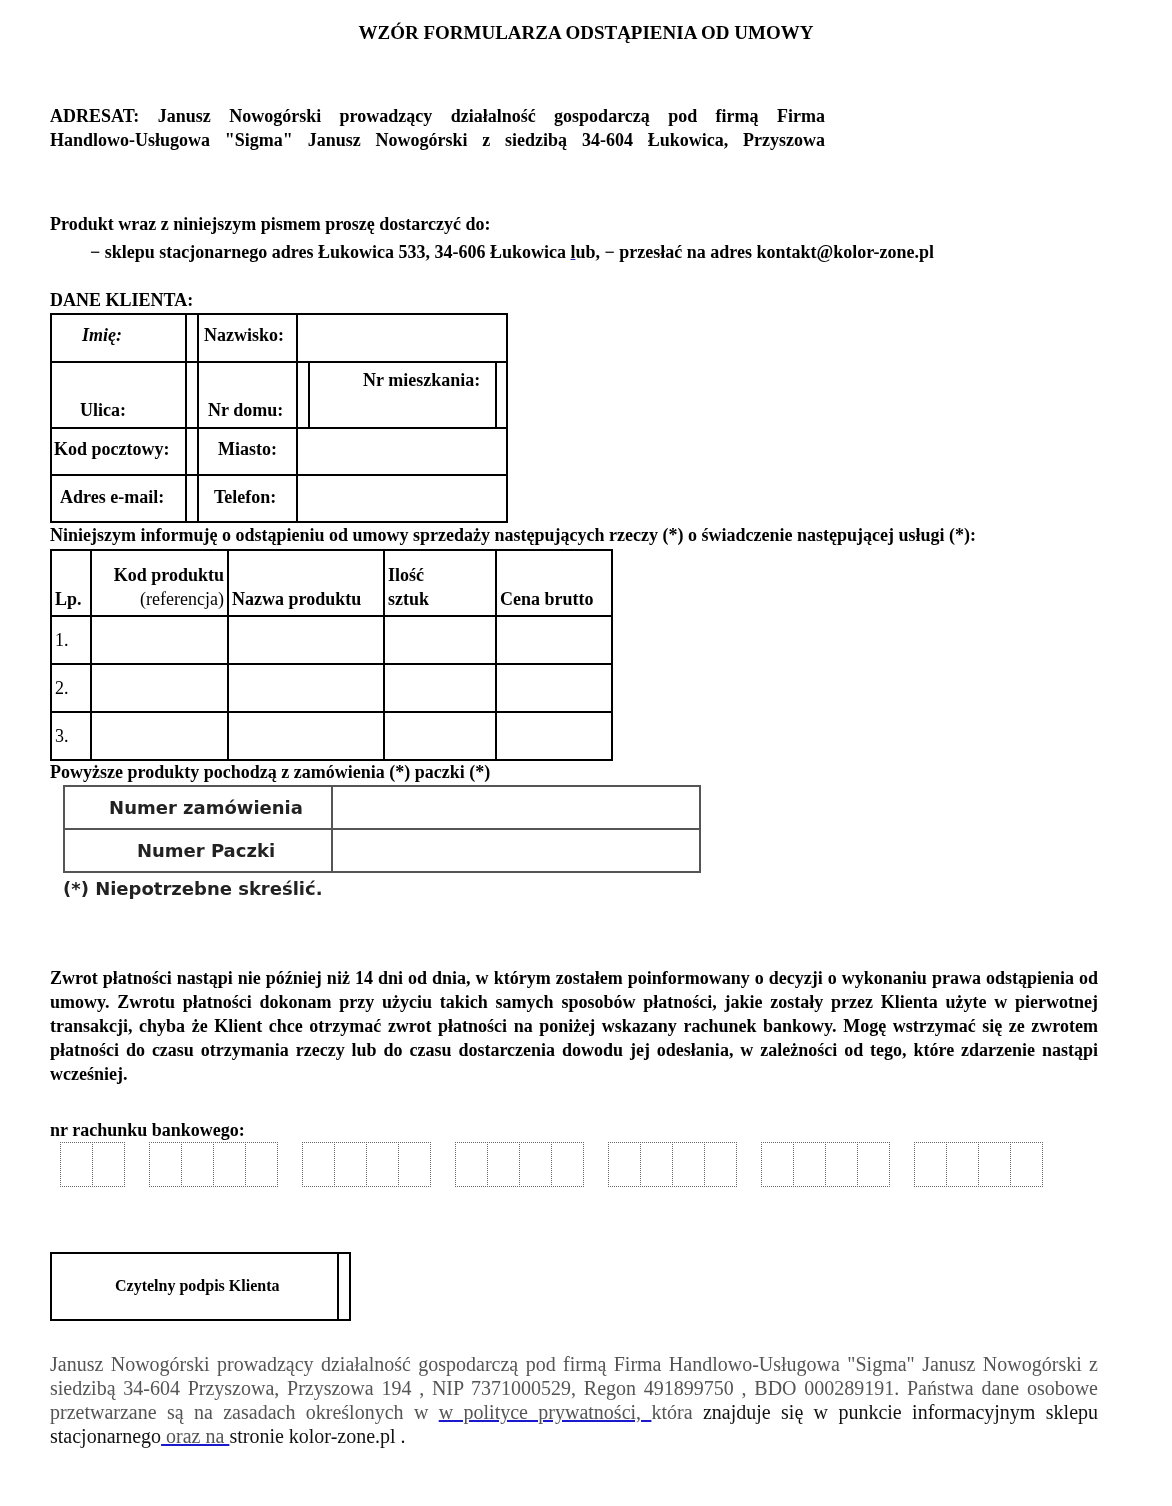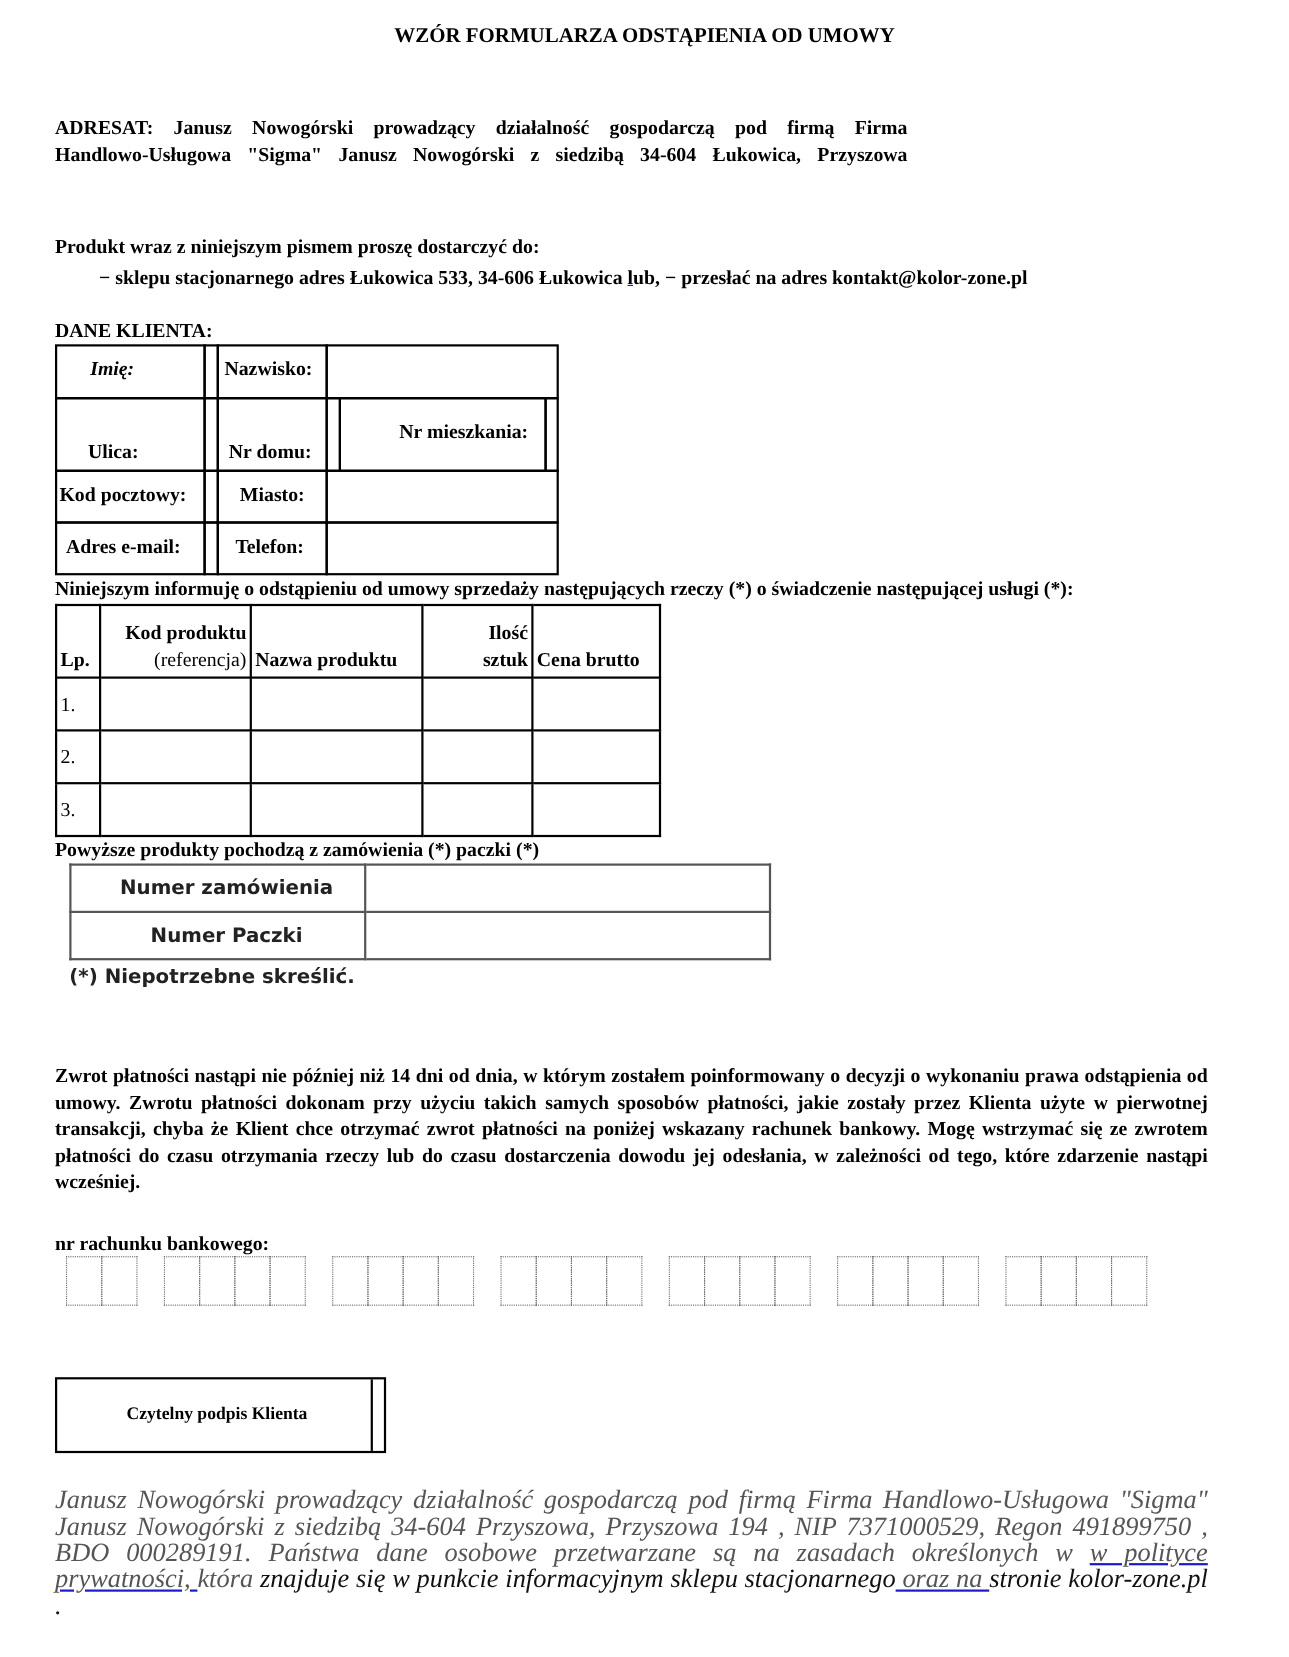--- a/index.html
+++ b/index.html
@@ -33,21 +33,21 @@
   
   .bank-group { position: absolute; top: 1142px; height: 45px; display: flex; }
   .bank-box { width: 33px; height: 45px; border: 1px dotted #666; box-sizing: border-box; margin-right: -1px; }
 
   
   .sig { position: absolute; left: 50px; top: 1252px; width: 301px; height: 69px; border: 2px solid #000; box-sizing: border-box; }
   .sig-inner { position: absolute; right: 10px; top: 0; bottom: 0; width: 0; border-left: 2px solid #000; }
   .sig-label { position: absolute; left: 63px; top: 23px; font-size: 16px; font-weight: bold; white-space: nowrap; }
 
   
-  .footer { position: absolute; left: 50px; top: 1352px; width: 1048px; font-size: 24px; line-height: 24px; color: #555; font-style: italic; }
+  .footer { position: absolute; left: 50px; top: 1352px; width: 1048px; font-size: 20px; line-height: 24px; color: #555; }
   .footer .dark { color: #111; }
   .footer .link { color: #555; text-decoration: underline; text-decoration-color: #1a1acc; }
 </style>
 </head>
 <body>
 
 <div class="abs title">WZÓR FORMULARZA ODSTĄPIENIA OD UMOWY</div>
 
 <div class="abs para" style="left:50px; top:104px; width:775px;">
   <div class="justify" style="text-align-last:justify;">ADRESAT: Janusz Nowogórski prowadzący działalność gospodarczą pod firmą Firma</div>
@@ -71,21 +71,21 @@
   <div class="lbl" style="left:204px; top:325px;">Nazwisko:</div>
 
   <div class="cell" style="left:50px; top:361px; width:137px; height:68px;"></div>
   <div class="cell" style="left:185px; top:361px; width:14px; height:68px;"></div>
   <div class="cell" style="left:197px; top:361px; width:101px; height:68px;"></div>
   <div class="cell" style="left:296px; top:361px; width:14px; height:68px;"></div>
   <div class="cell" style="left:308px; top:361px; width:189px; height:68px;"></div>
   <div class="cell" style="left:495px; top:361px; width:13px; height:68px;"></div>
   <div class="lbl" style="left:80px; top:400px;">Ulica:</div>
   <div class="lbl" style="left:208px; top:400px;">Nr domu:</div>
-  <div class="lbl" style="left:363px; top:382px;">Nr mieszkania:</div>
+  <div class="lbl" style="left:363px; top:370px;">Nr mieszkania:</div>
 
   <div class="cell" style="left:50px; top:427px; width:137px; height:49px;"></div>
   <div class="cell" style="left:185px; top:427px; width:14px; height:49px;"></div>
   <div class="cell" style="left:197px; top:427px; width:101px; height:49px;"></div>
   <div class="cell" style="left:296px; top:427px; width:212px; height:49px;"></div>
   <div class="lbl" style="left:54px; top:439px;">Kod pocztowy:</div>
   <div class="lbl" style="left:218px; top:439px;">Miasto:</div>
 
   <div class="cell" style="left:50px; top:474px; width:137px; height:49px;"></div>
   <div class="cell" style="left:185px; top:474px; width:14px; height:49px;"></div>
@@ -99,21 +99,21 @@
 
 <table class="prod">
   <thead>
     <tr style="height:66px;">
       <th style="width:40px; text-align:left;">Lp.</th>
       <th style="width:137px; text-align:right;">
         <div>Kod produktu</div>
         <div style="font-weight:normal;">(referencja)</div>
       </th>
       <th style="width:156px; text-align:left;">Nazwa produktu</th>
-      <th style="width:100px; text-align:right;">
+      <th style="width:112px; text-align:left;">
         <div>Ilość</div>
         <div>sztuk</div>
       </th>
       <th style="width:116px; text-align:left;">Cena brutto</th>
     </tr>
   </thead>
   <tbody>
     <tr>
       <td>1.</td>
       <td></td>

